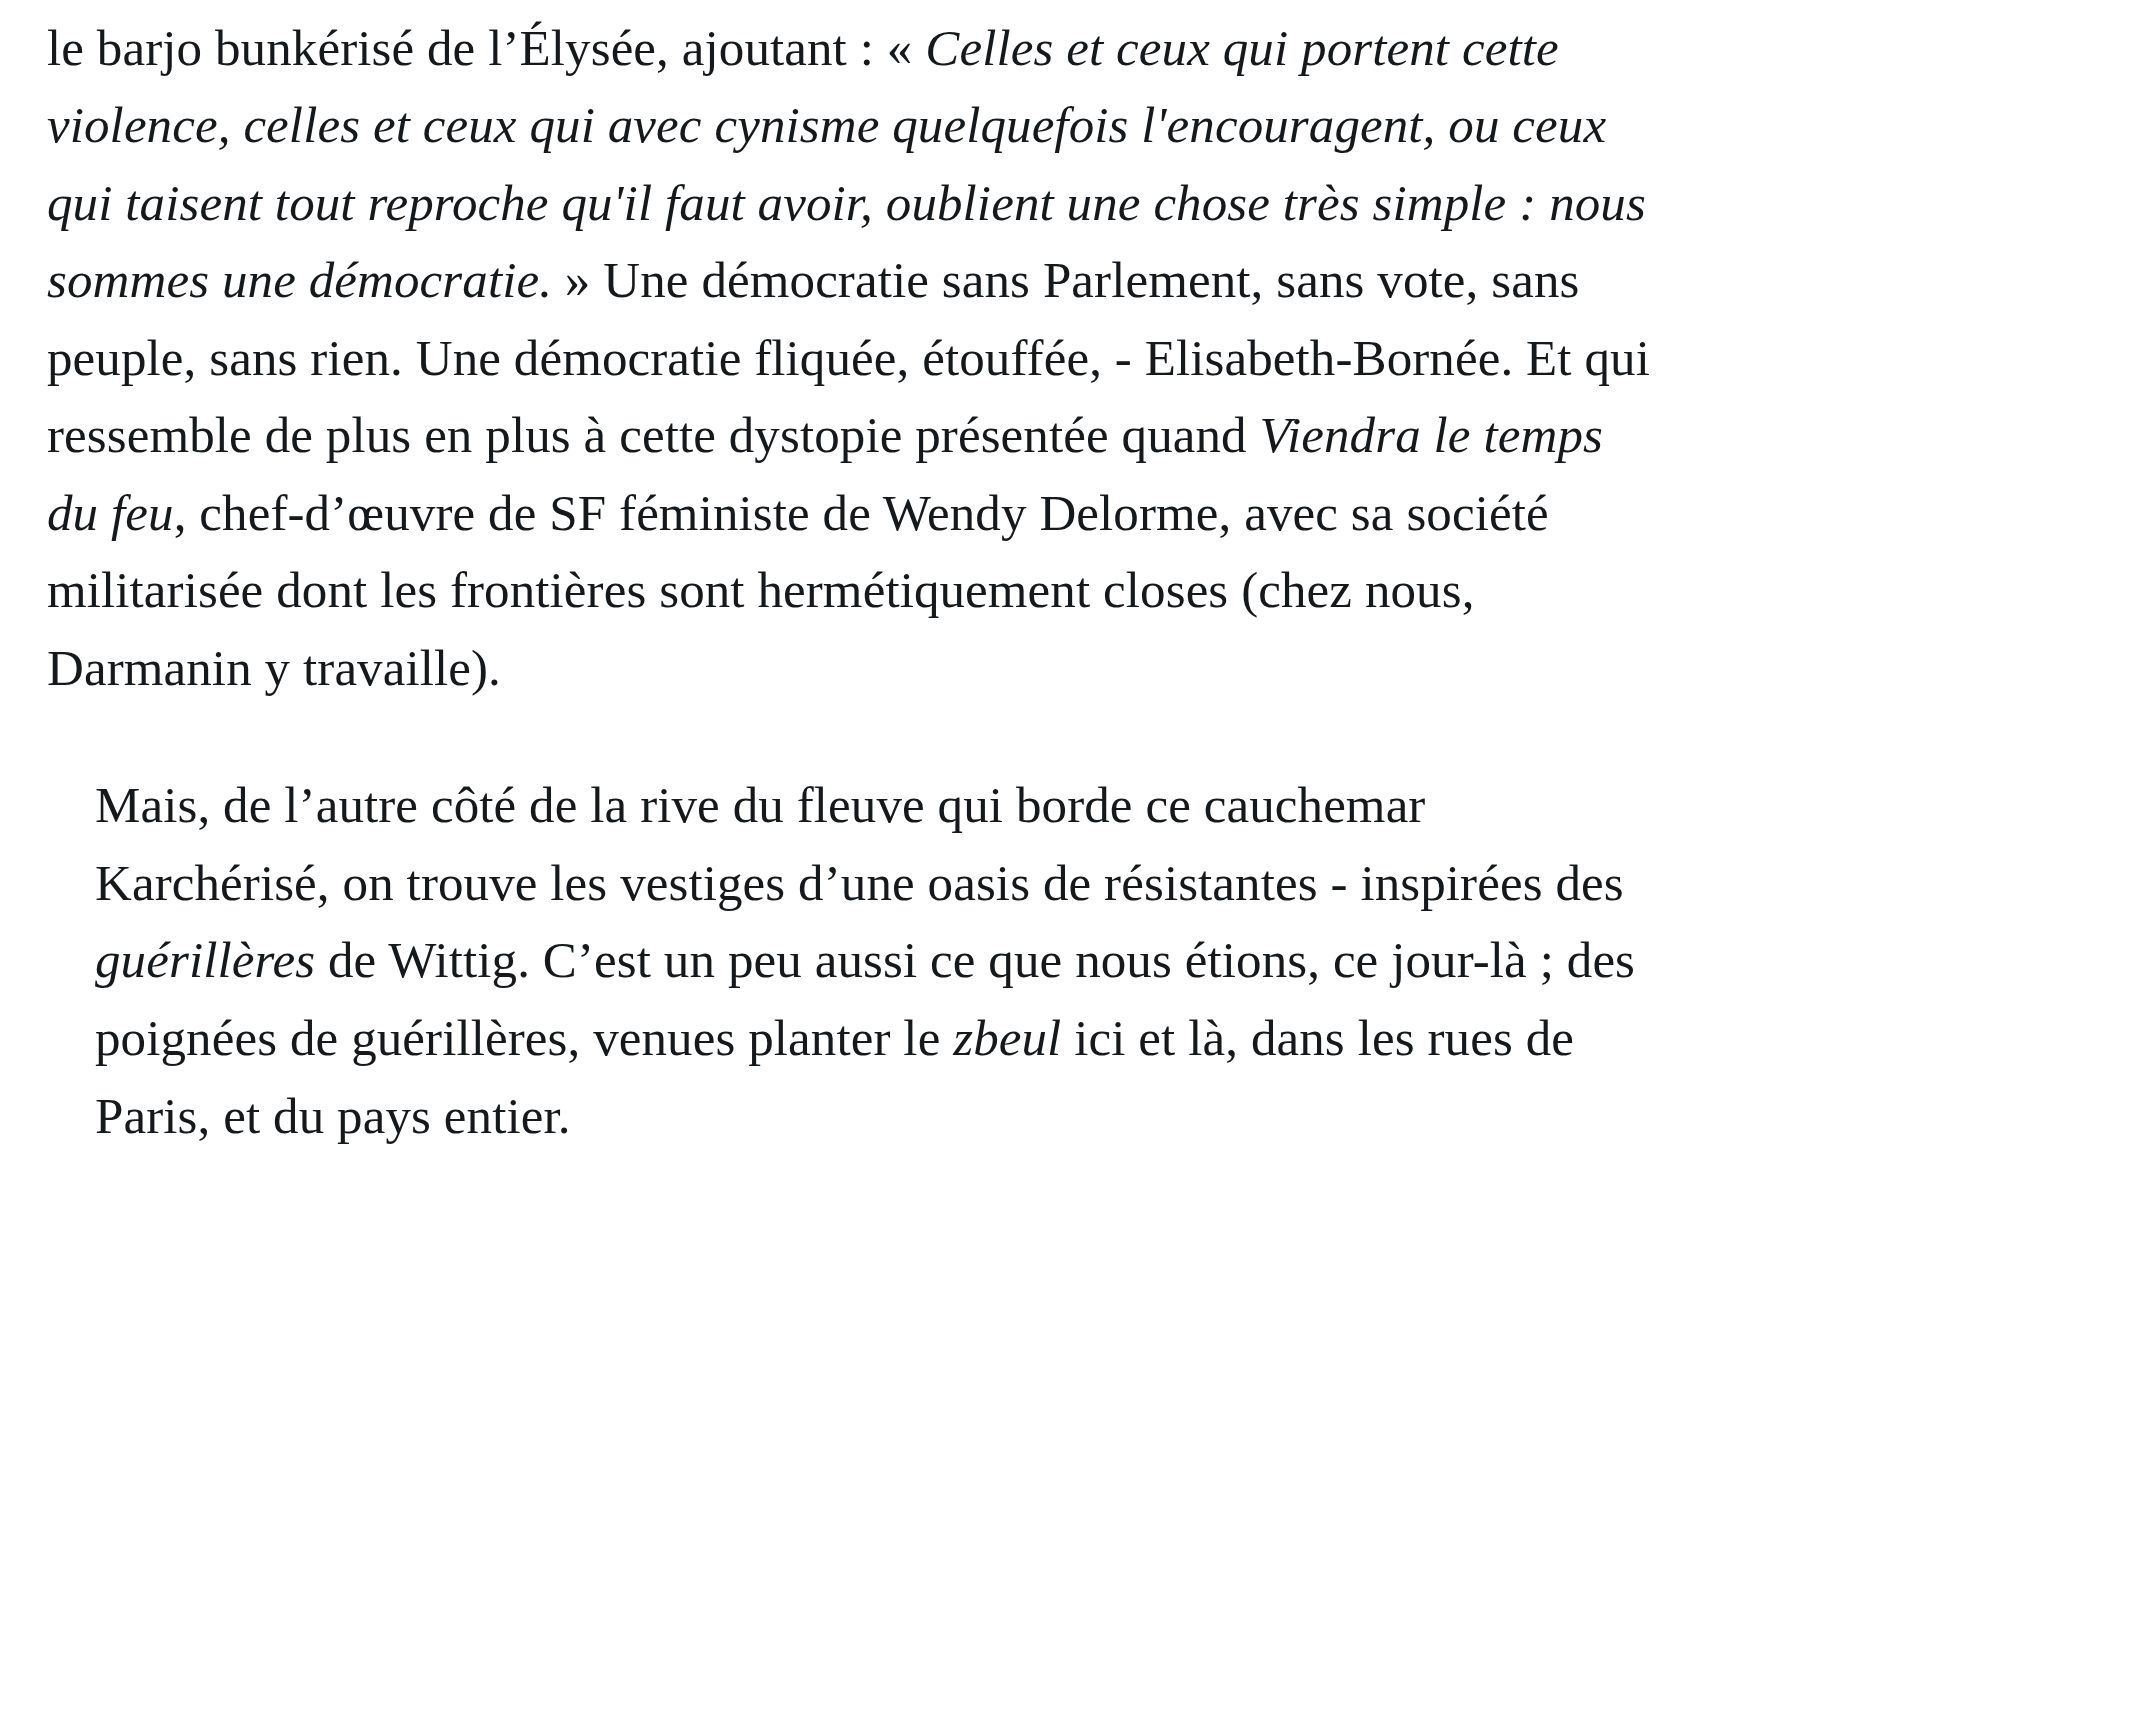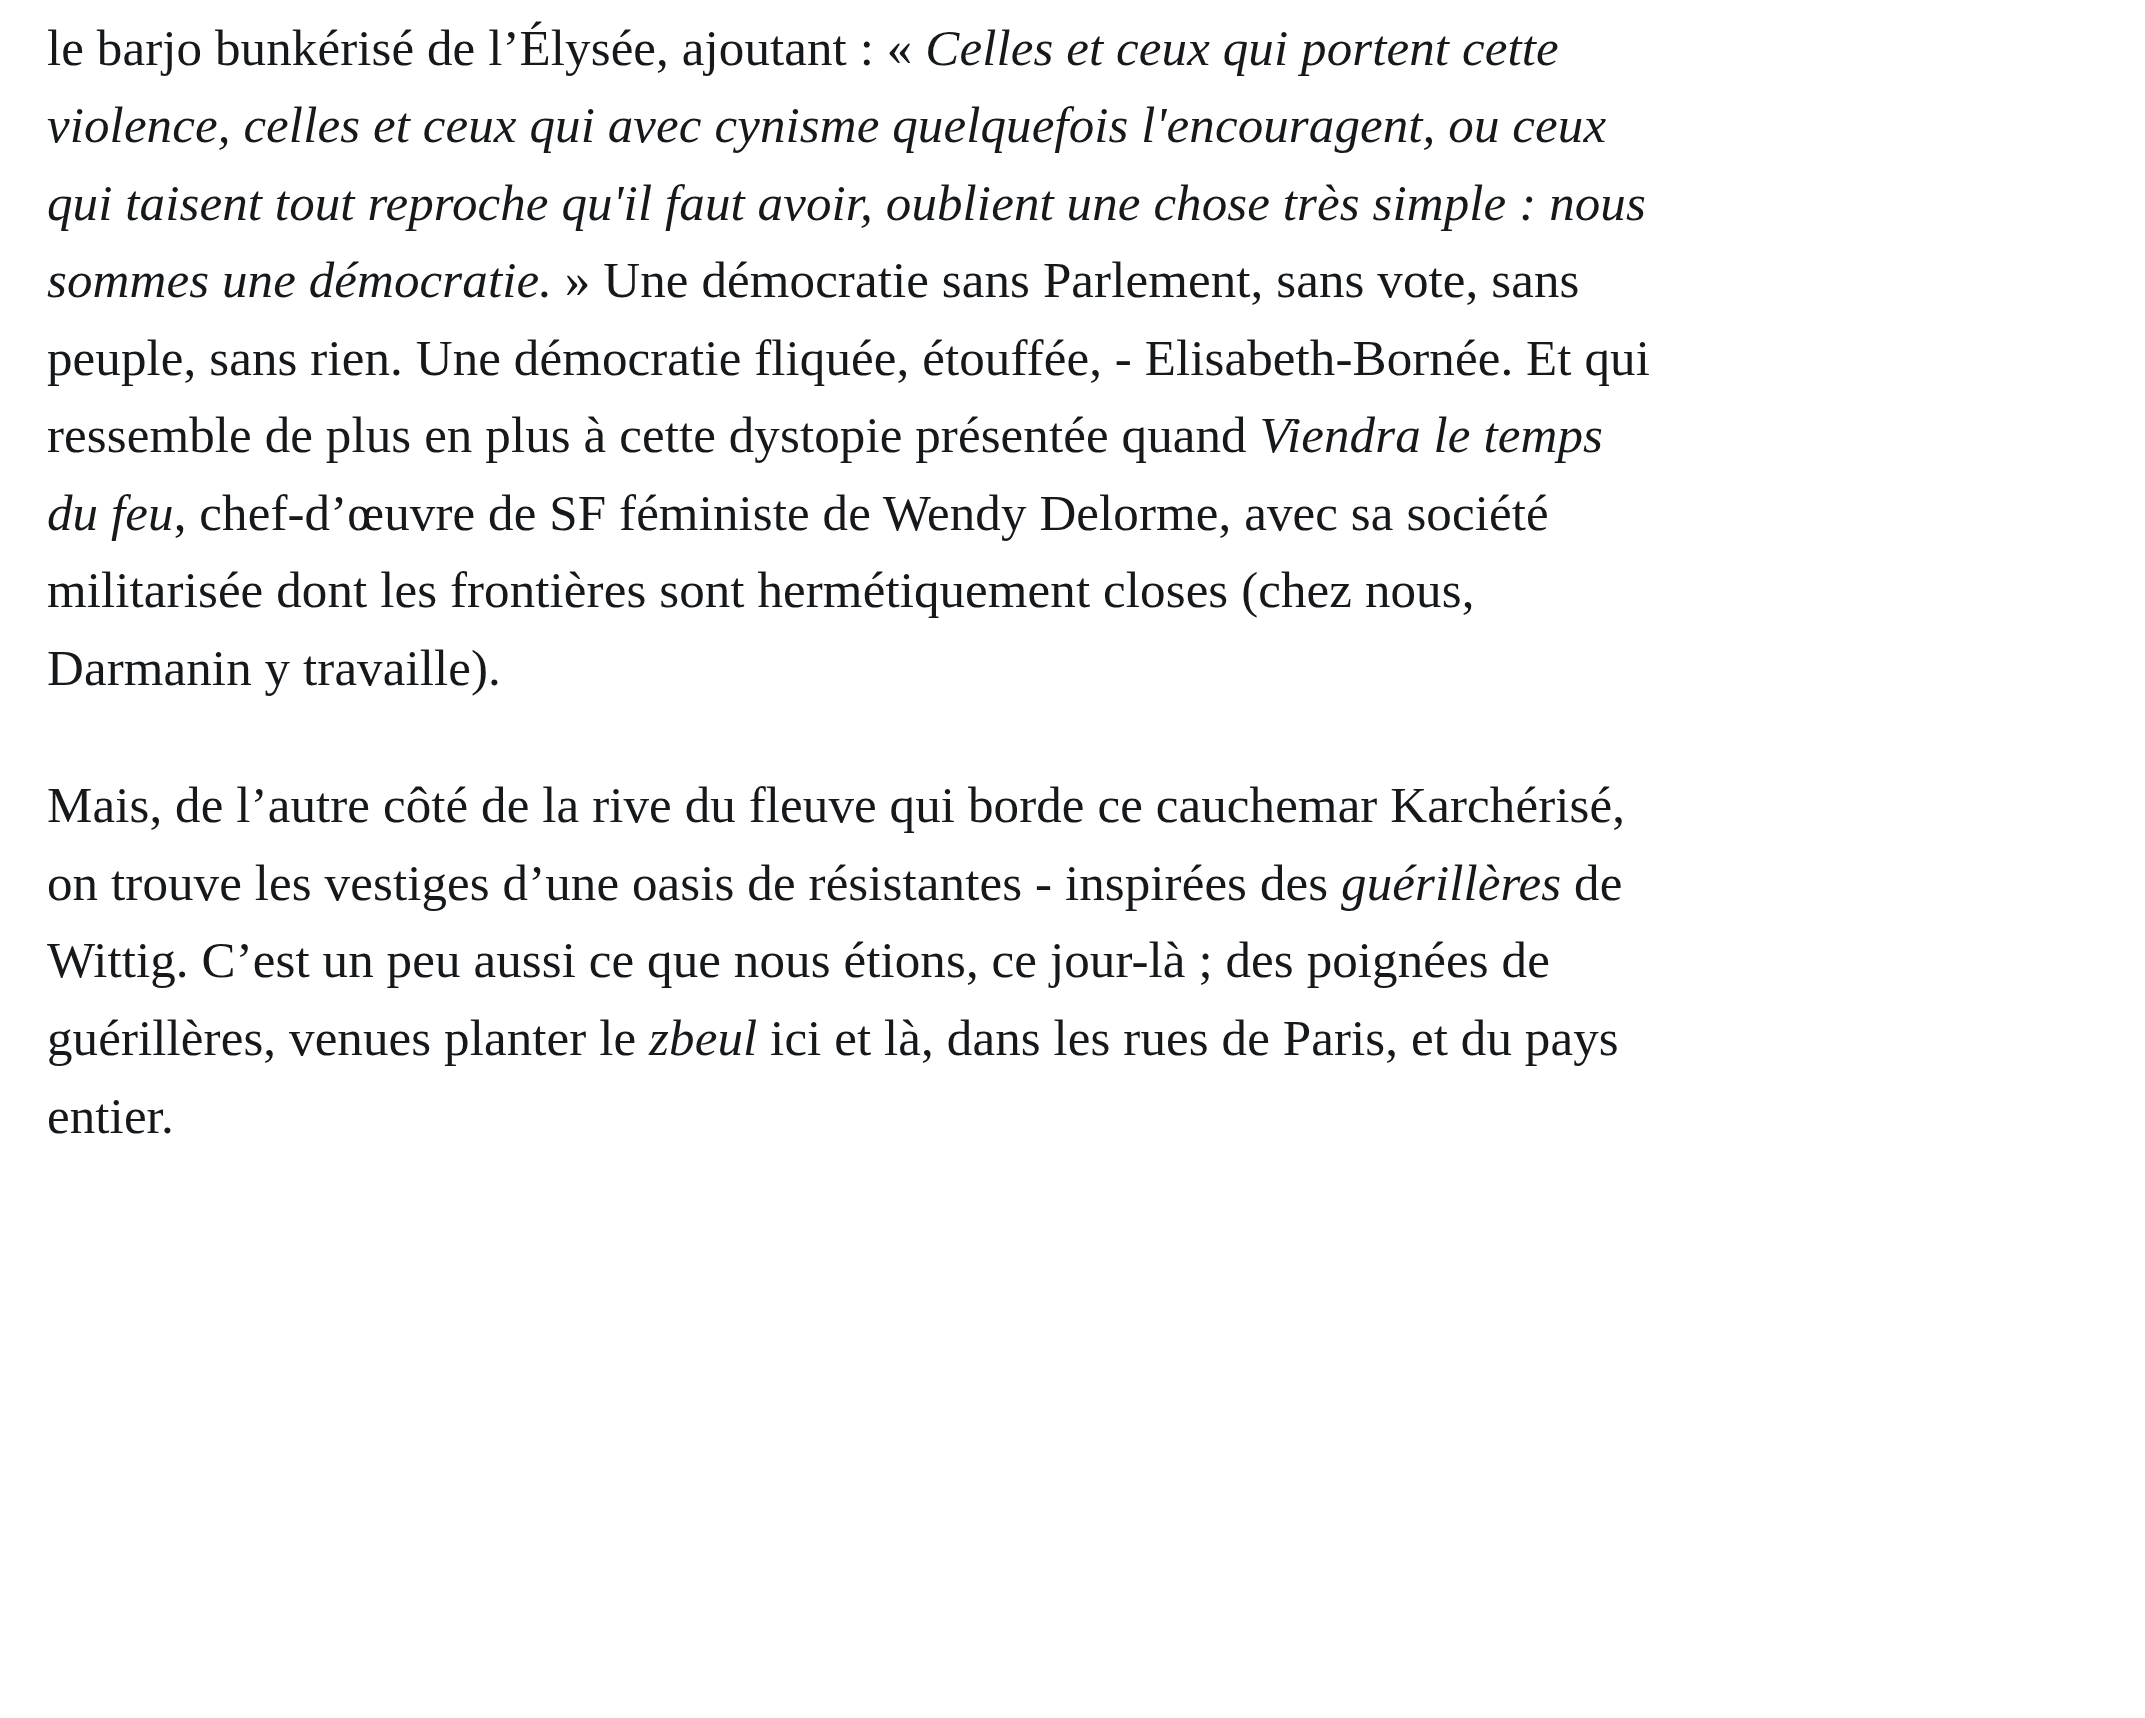--- a/index.html
+++ b/index.html
@@ -21,20 +21,21 @@
   p {
     margin: 0 0 60px 0;
     font-size: 51px;
     line-height: 1.52;
     text-align: left;
     color: #15191c;
     letter-spacing: 0.1px;
   }
   p:last-child {
     margin-bottom: 0;
+    margin-left: 48px;
   }
   em, .it {
     font-style: italic;
   }
 </style>
 </head>
 <body>
 
 <main class="article">
   <p><span>le barjo bunkérisé de l’Élysée, ajoutant : « </span><span class="it">Celles et ceux qui portent cette violence, celles et ceux qui avec cynisme quelquefois l'encouragent, ou ceux qui taisent tout reproche qu'il faut avoir, oublient une chose très simple : nous sommes une démocratie.</span><span> » Une démocratie sans Parlement, sans vote, sans peuple, sans rien. Une démocratie fliquée, étouffée, - Elisabeth-Bornée. Et qui ressemble de plus en plus à cette dystopie présentée quand </span><span class="it">Viendra le temps du feu</span><span>, chef-d’œuvre de SF féministe de Wendy Delorme, avec sa société militarisée dont les frontières sont hermétiquement closes (chez nous, Darmanin y travaille).</span></p>

